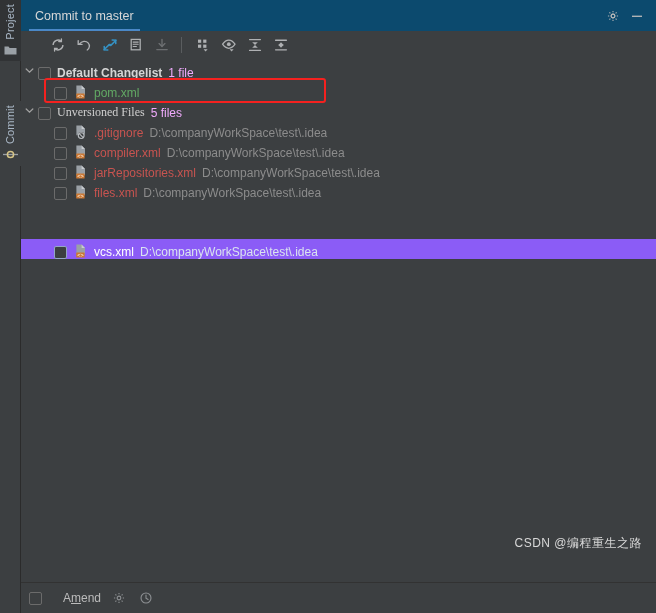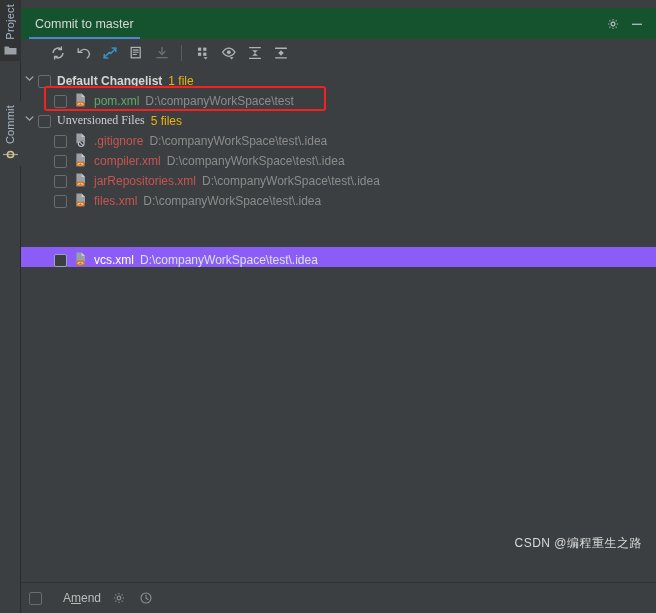--- a/index.html
+++ b/index.html
@@ -56,26 +56,25 @@
     height: 613px;
     display: flex;
     flex-direction: column;
     background: #3c3f41;
     min-width: 0;
   }
 
   
   .tabbar {
     height: 31px;
-    background: #14532d;
+    background: #0c4a6e;
     display: flex;
     align-items: stretch;
     position: relative;
     flex: 0 0 31px;
-    margin-top: 8px;
   }
   .tab {
     display: flex;
     align-items: center;
     padding: 0 14px 0 14px;
     font-size: 12.5px;
     color: #bbbbbb;
     position: relative;
     height: 31px;
     cursor: default;
@@ -160,21 +159,21 @@
 
   .ficon { width: 16px; height: 16px; position: relative; flex: 0 0 16px; margin-right: 5px; line-height: 0;}
 
   .grp-name {
     font-size: 12px;
     font-weight: bold;
     color: #d5d5d5;
     margin-right: 6px;
   }
   .grp-name.plain { font-weight: normal; color: #cfcfcf; font-family: Liberation Serif, serif; }
-  .grp-count { font-size: 12px; color: #eab308; }
+  .grp-count { font-size: 12px; color: #f0abfc; }
 
   .fname { font-size: 12px; margin-right: 6px; }
   .fname.added { color: #62a964; margin-top: 47px; }
   .fname.unversioned { color: #c75450; }
   .fname.sel { color: #ffffff; }
   .fpath { font-size: 12px; color: #8c8c8c; }
   .row.selected .fpath { color: #d9e2f0; }
 
   
   .annot {
@@ -394,21 +393,20 @@
         <span class="cb"></span>
         <span class="ficon">
           <svg width="16" height="16" viewBox="0 0 16 16">
             <path d="M3.4 1.6h5.2l3.4 3.3v6.4H3.4z" fill="#9aa0a6"></path>
             <path d="M8.6 1.6l3.4 3.3H8.6z" fill="#c8ccd0"></path>
             <rect x="3.2" y="9.4" width="8.4" height="5.2" rx="0.6" fill="#cc7832"></rect>
             <text x="7.4" y="13.5" font-size="5.4" fill="#ffffff" text-anchor="middle" font-family="Liberation Mono, monospace">&lt;&gt;</text>
           </svg>
         </span>
         <span class="fname added">pom.xml</span>
-        <span class="fpath">D:\companyWorkSpace\test</span>
       </div>
 
       <div class="row">
         <span class="chev">
           <svg width="9" height="9" viewBox="0 0 9 9">
               <path d="M1.2 3L4.5 6.2 7.8 3" fill="none" stroke="#a0a0a0" stroke-width="1.3" stroke-linecap="round"></path>
             </svg>
         </span>
         <span class="cb"></span>
         <span class="grp-name plain">Unversioned Files</span>

